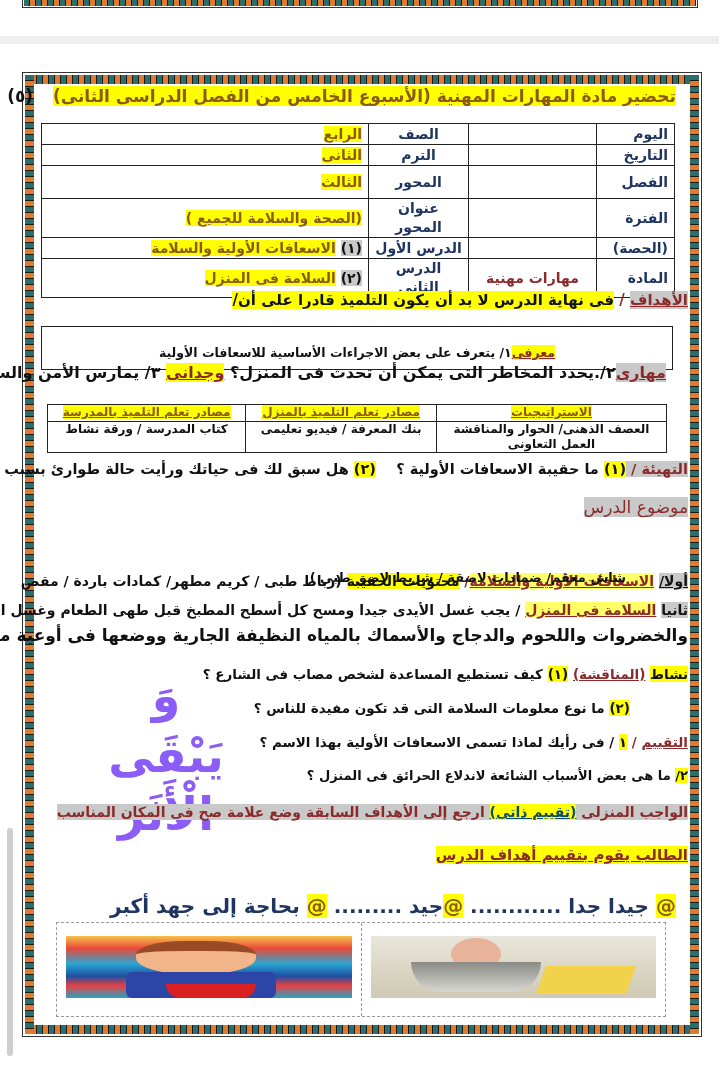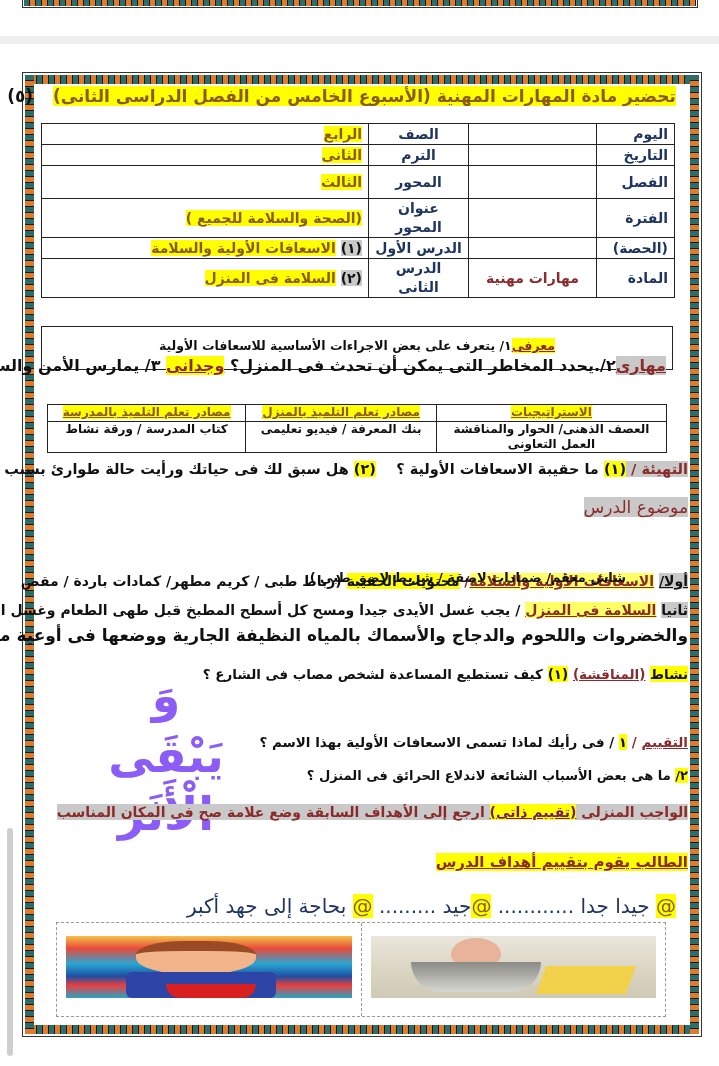--- a/index.html
+++ b/index.html
@@ -41,36 +41,36 @@
   #info-table { position: absolute; top: 37px; left: 5px; width: 634px; border-collapse: collapse; direction: rtl; }
   #info-table td { border: 1px solid #222; font-size: 14px; font-weight: bold; padding: 0 6px; height: 21px; line-height: 19px; }
   #info-table td.lbl { width: 78px; text-align: right; color: #1f3560; }
   #info-table td.blank { width: 128px; text-align: center; color: #8b2a2a; }
   #info-table td.mid { width: 100px; text-align: center; color: #1f3560; }
   #info-table td.val { text-align: right; color: #8a5a10; }
   #info-table tr.tall td { height: 33px; }
 
   #goals-line { position: absolute; top: 205px; right: 0; left: 0; direction: rtl; text-align: right; font-size: 15px; font-weight: bold; white-space: nowrap; }
 
-  #objectives-box { position: absolute; top: 240px; left: 5px; width: 632px; height: 44px; border: 1px solid #222; direction: rtl; font-size: 12.5px; font-weight: bold; padding: 9px 6px; }
+  #objectives-box { position: absolute; top: 240px; left: 5px; width: 632px; height: 44px; border: 1px solid #222; direction: rtl; font-size: 12.5px; font-weight: bold; padding: 16px 6px; }
   #objectives-box .row1 { text-align: center; line-height: 20px; }
   #objectives-box .row2 { text-align: right; line-height: 20px; white-space: nowrap; font-size: 16px; }
 
   #strat-table { position: absolute; top: 318px; left: 11px; width: 620px; border-collapse: collapse; direction: rtl; }
   #strat-table td { border: 1px solid #222; font-size: 12px; font-weight: bold; text-align: center; padding: 0 4px; line-height: 15px; vertical-align: top; }
   #strat-table tr.head td { height: 17px; color: #8a5a10; }
   #strat-table tr.body td { height: 31px; }
 
   .para { position: absolute; right: 0; left: 0; direction: rtl; text-align: right; font-size: 14px; font-weight: bold; white-space: nowrap; }
 
   #slogan { position: absolute; top: 580px; left: 60px; width: 140px; text-align: center; color: #8b5cf6; font-weight: bold; direction: rtl; }
   #slogan .l1 { font-size: 46px; line-height: 60px; }
   #slogan .l2 { font-size: 46px; line-height: 56px; }
 
-  #grades { position: absolute; top: 808px; right: 12px; left: 0; direction: rtl; text-align: right; font-size: 20px; color: #1f3560; font-weight: normal; white-space: nowrap; }
+  #grades { position: absolute; top: 808px; right: 12px; left: 0; direction: rtl; text-align: right; font-size: 20px; color: #1f3560; font-weight: bold; white-space: nowrap; }
   #grades .at { background: #ffff00; color: #8a5a10; }
 
   #images-box { position: absolute; top: 836px; left: 20px; width: 610px; height: 95px; border: 1px dashed #999; display: flex; }
   .img-cell { flex: 1; position: relative; border-left: 1px dashed #999; }
   .img-cell:first-child { border-left: none; }
   .img-pic { position: absolute; top: 13px; left: 9px; right: 9px; height: 62px; }
   #img-boy { background: linear-gradient(180deg,#f6c14a 0%,#e84a3a 20%,#2aa6d2 45%,#1d4fa3 65%,#e94040 80%,#26a4c7 100%); }
   #img-boy .face { position: absolute; left: 70px; top: 5px; width: 120px; height: 34px; background: #f2b58a; border-radius: 40% 40% 50% 50%; border-top: 10px solid #9a4a24; }
   #img-boy .shirt { position: absolute; left: 60px; top: 36px; width: 150px; height: 26px; background: #2d45a6; border-radius: 6px; }
   #img-boy .bowl { position: absolute; left: 100px; top: 48px; width: 90px; height: 14px; background: #d82020; border-radius: 0 0 40px 40px; }
@@ -137,20 +137,23 @@
       </tr>
       <tr class="tall">
         <td class="lbl">المادة</td>
         <td class="blank">مهارات مهنية</td>
         <td class="mid">الدرس الثانى</td>
         <td class="val"><span class="hl-grey" style="color:#111">(٢)</span> <span class="hl">السلامة فى المنزل</span></td>
       </tr>
     </tbody>
       </table>
 
+    <div id="goals-line">
+      <span class="hl-grey maroon u">الأهداف</span><span class="maroon"> / </span><span class="hl">فى نهاية الدرس لا بد أن يكون التلميذ قادرا على أن/</span>
+    </div>
 
     <div id="objectives-box">
       <div class="row1">
         <span class="hl maroon u">معرفى</span><span>١/ يتعرف على بعض الاجراءات الأساسية للاسعافات الأولية</span>
       </div>
       <div class="row2">
         <span class="hl-grey maroon u">مهارى</span><span>٢/.يحدد المخاطر التى يمكن أن تحدث فى المنزل؟</span>
         <span class="hl maroon u">وجدانى</span><span> ٣/ يمارس الأمن والسلامة فى الأماكن العامة</span>
       </div>
     </div>
@@ -198,38 +201,41 @@
     </div>
     <div class="para" style="top:539px; font-size:17px;">
       <span>والخضروات واللحوم والدجاج والأسماك بالمياه النظيفة الجارية ووضعها فى أوعية منفصلة</span>
     </div>
 
     <div class="para" style="top:580px; font-size:13.5px;">
       <span class="hl">نشاط</span>
       <span class="maroon u">(المناقشة)</span>
       <span class="hl">(١)</span><span> كيف تستطيع المساعدة لشخص مصاب فى الشارع  ؟</span>
     </div>
+    <div class="para" style="top:614px; right:58px; font-size:13.5px;">
+      <span class="hl">(٢)</span><span> ما نوع معلومات السلامة التى قد تكون مفيدة للناس ؟</span>
+    </div>
 
     <div class="para" style="top:648px; font-size:13.5px;">
       <span class="maroon u">التقييم</span><span class="maroon"> / </span><span class="hl">١</span><span> / فى رأيك لماذا تسمى الاسعافات الأولية بهذا الاسم ؟</span>
     </div>
     <div class="para" style="top:682px; font-size:13px;">
       <span class="hl">٢/</span><span> ما هى بعض الأسباب الشائعة لاندلاع الحرائق فى المنزل  ؟</span>
     </div>
 
     <div id="slogan">
       <div class="l1">وَ يَبْقَى</div>
       <div class="l2">الْأَثَر</div>
     </div>
 
     <div class="para" style="top:718px; font-size:14px;">
-      <span class="hl-grey maroon"><span>الواجب المنزلى</span> <span class="hl u" style="color:#701a75">(تقييم ذاتى)</span><span> ارجع إلى الأهداف السابقة وضع علامة صح فى المكان المناسب</span></span>
-    </div>
-
-    <div class="para" style="top:760px; font-size:15px;margin-top:7px;">
+      <span class="hl-grey maroon"><span>الواجب المنزلى</span> <span class="hl u" style="color:#0c4a6e">(تقييم ذاتى)</span><span> ارجع إلى الأهداف السابقة وضع علامة صح فى المكان المناسب</span></span>
+    </div>
+
+    <div class="para" style="top:760px; font-size:15px;">
       <span class="hl maroon u">الطالب يقوم بتقييم أهداف الدرس</span>
     </div>
 
     <div id="grades">
       <span class="at">@</span><span> جيدا جدا ............ </span><span class="at">@</span><span>جيد ......... </span><span class="at">@</span><span> بحاجة إلى جهد أكبر</span>
     </div>
 
     <div id="images-box">
       <div class="img-cell">
         <div class="img-pic" id="img-boy">

